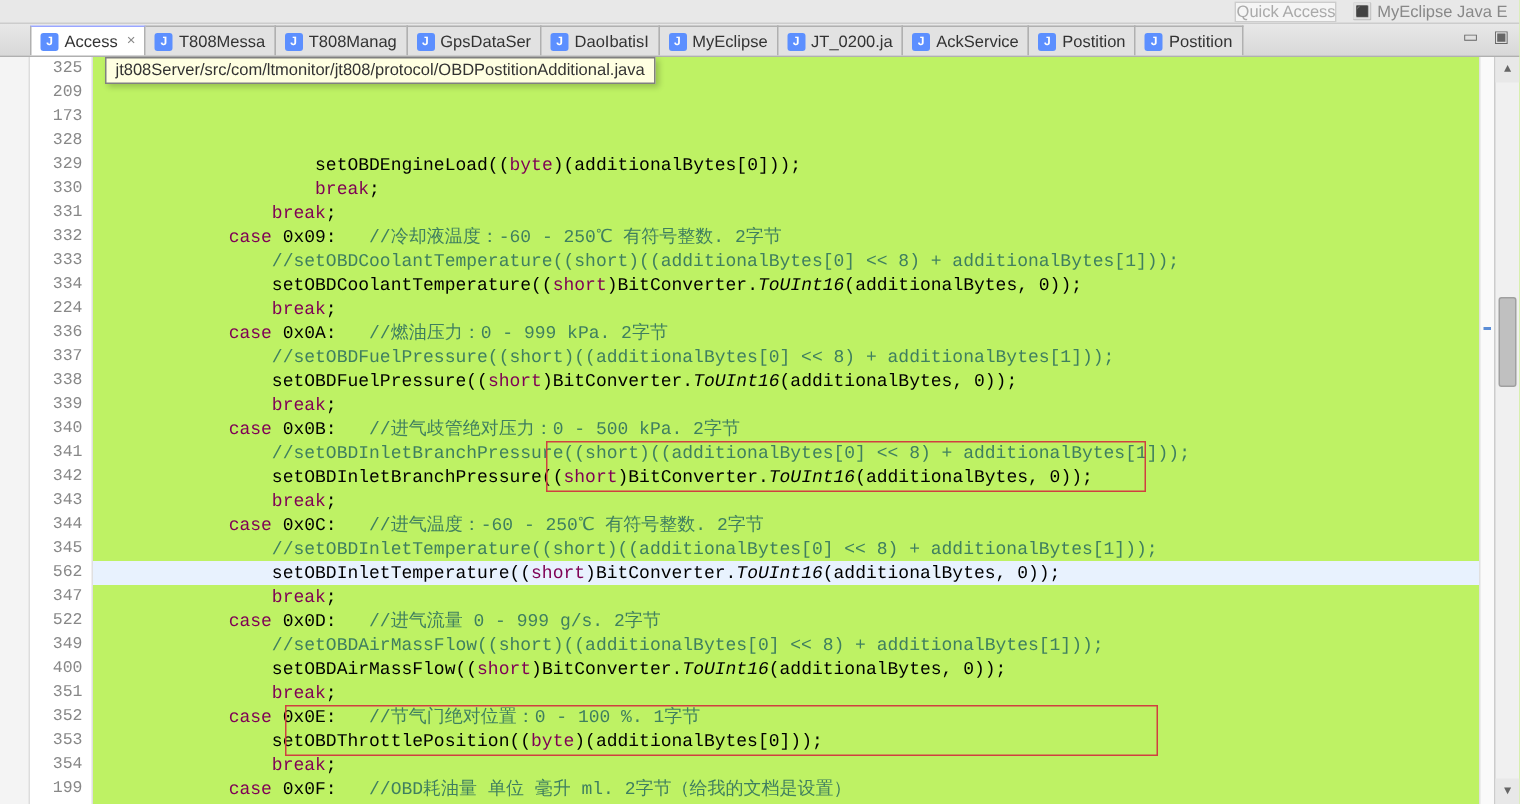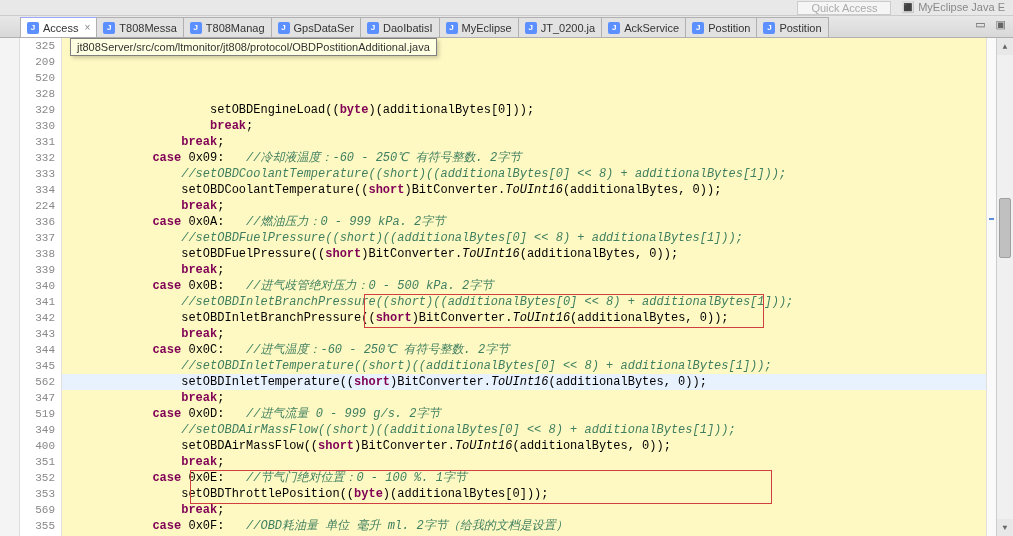--- a/index.html
+++ b/index.html
@@ -17,21 +17,21 @@
   border-bottom: 1px solid #ccc;
   display: flex;
   justify-content: flex-end;
   align-items: center;
   padding: 0 8px;
   font-family: "Segoe UI", Tahoma, sans-serif;
   font-size: 11px;
   color: #888;
   gap: 10px;
 }
-.top-bar .qa { border: 1px solid #ccc; padding: 0 13px; background: #f5f5f5; color: #aaa; }
+.top-bar .qa { border: 1px solid #ccc; padding: 0 0; background: #f5f5f5; color: #aaa; }
 .tabs {
   height: 22px;
   background: linear-gradient(#e8e8e8, #d8d8d8);
   border-bottom: 1px solid #b0b0b0;
   display: flex;
   align-items: flex-end;
   padding-left: 20px;
   font-family: "Segoe UI", Tahoma, sans-serif;
   font-size: 11px;
   overflow: hidden;
@@ -67,21 +67,21 @@
   justify-content: center;
   border-radius: 2px;
 }
 .tab .close { color: #888; font-size: 10px; margin-left: 2px; }
 .tab-actions { position: absolute; right: 4px; top: 2px; display: flex; gap: 4px; color: #666; font-size: 11px; }
 .tab-actions span { cursor: pointer; padding: 0 3px; }
 
 .editor-area {
   display: flex;
   height: calc(536px - 16px - 22px);
-  background: #fef9c3;
+  background: #bef264;
   position: relative;
 }
 .left-gutter {
   width: 20px;
   background: #f4f4f4;
   border-right: 1px solid #ddd;
 }
 .ruler {
   width: 42px;
   background: #fff;
@@ -94,22 +94,22 @@
 }
 .code {
   flex: 1;
   line-height: 16px;
   white-space: pre;
   position: relative;
   overflow: hidden;
 }
 .code-line { height: 16px; padding-left: 4px; position: relative; }
 .code-line.highlight { background: #e8f2fe; }
-.kw { color: #7f0055; font-weight: bold; }
-.com { color: #3f7f5f; font-style: italic; }
+.kw { color: #7f0055; font-weight: normal; }
+.com { color: #3f7f5f; }
 .mtd { font-style: italic; color: #000; }
 .redbox {
   position: absolute;
   border: 1px solid #d04040;
   pointer-events: none;
 }
 .tooltip {
   position: absolute;
   top: 38px;
   left: 70px;
@@ -216,49 +216,49 @@
   </div>
 </div>
 
 <div class="tooltip">jt808Server/src/com/ltmonitor/jt808/protocol/OBDPostitionAdditional.java</div>
 
 <div class="editor-area">
   <div class="left-gutter"></div>
   <div class="ruler" id="ruler">
       <div>325</div>
       <div>209</div>
-      <div>520</div>
+      <div>173</div>
       <div>328</div>
       <div>329</div>
       <div>330</div>
       <div>331</div>
       <div>332</div>
       <div>333</div>
       <div>334</div>
       <div>224</div>
       <div>336</div>
       <div>337</div>
       <div>338</div>
       <div>339</div>
       <div>340</div>
       <div>341</div>
       <div>342</div>
       <div>343</div>
       <div>344</div>
       <div>345</div>
       <div>562</div>
       <div>347</div>
-      <div>519</div>
+      <div>522</div>
       <div>349</div>
       <div>400</div>
       <div>351</div>
       <div>352</div>
       <div>353</div>
-      <div>569</div>
-      <div>355</div>
+      <div>354</div>
+      <div>199</div>
       <div>356</div>
     </div>
   <div class="code" id="code">
     
     
   <div class="code-line">                    setOBDEngineLoad((<span class="kw">byte</span>)(additionalBytes[0]));</div><div class="code-line">                    <span class="kw">break</span>;</div><div class="code-line">                <span class="kw">break</span>;</div><div class="code-line">            <span class="kw">case </span>0x09:   <span class="com">//冷却液温度：-60 - 250℃ 有符号整数. 2字节</span></div><div class="code-line">                <span class="com">//setOBDCoolantTemperature((short)((additionalBytes[0] &lt;&lt; 8) + additionalBytes[1]));</span></div><div class="code-line">                setOBDCoolantTemperature((<span class="kw">short</span>)BitConverter.<span class="mtd">ToUInt16</span>(additionalBytes, 0));</div><div class="code-line">                <span class="kw">break</span>;</div><div class="code-line">            <span class="kw">case </span>0x0A:   <span class="com">//燃油压力：0 - 999 kPa. 2字节</span></div><div class="code-line">                <span class="com">//setOBDFuelPressure((short)((additionalBytes[0] &lt;&lt; 8) + additionalBytes[1]));</span></div><div class="code-line">                setOBDFuelPressure((<span class="kw">short</span>)BitConverter.<span class="mtd">ToUInt16</span>(additionalBytes, 0));</div><div class="code-line">                <span class="kw">break</span>;</div><div class="code-line">            <span class="kw">case </span>0x0B:   <span class="com">//进气歧管绝对压力：0 - 500 kPa. 2字节</span></div><div class="code-line">                <span class="com">//setOBDInletBranchPressure((short)((additionalBytes[0] &lt;&lt; 8) + additionalBytes[1]));</span></div><div class="code-line">                setOBDInletBranchPressure((<span class="kw">short</span>)BitConverter.<span class="mtd">ToUInt16</span>(additionalBytes, 0));</div><div class="code-line">                <span class="kw">break</span>;</div><div class="code-line">            <span class="kw">case </span>0x0C:   <span class="com">//进气温度：-60 - 250℃ 有符号整数. 2字节</span></div><div class="code-line">                <span class="com">//setOBDInletTemperature((short)((additionalBytes[0] &lt;&lt; 8) + additionalBytes[1]));</span></div><div class="code-line highlight">                setOBDInletTemperature((<span class="kw">short</span>)BitConverter.<span class="mtd">ToUInt16</span>(additionalBytes, 0));</div><div class="code-line">                <span class="kw">break</span>;</div><div class="code-line">            <span class="kw">case </span>0x0D:   <span class="com">//进气流量 0 - 999 g/s. 2字节</span></div><div class="code-line">                <span class="com">//setOBDAirMassFlow((short)((additionalBytes[0] &lt;&lt; 8) + additionalBytes[1]));</span></div><div class="code-line">                setOBDAirMassFlow((<span class="kw">short</span>)BitConverter.<span class="mtd">ToUInt16</span>(additionalBytes, 0));</div><div class="code-line">                <span class="kw">break</span>;</div><div class="code-line">            <span class="kw">case </span>0x0E:   <span class="com">//节气门绝对位置：0 - 100 %. 1字节</span></div><div class="code-line">                setOBDThrottlePosition((<span class="kw">byte</span>)(additionalBytes[0]));</div><div class="code-line">                <span class="kw">break</span>;</div><div class="code-line">            <span class="kw">case </span>0x0F:   <span class="com">//OBD耗油量 单位 毫升 ml. 2字节（给我的文档是设置）</span></div><div class="code-line">                <span class="com">//setOBDConsumeOil((int)((additionalBytes[0] &lt;&lt; 24) + (additionalBytes[1] &lt;&lt; 16) + (additionalBytes[2] &lt;&lt; 8) + a</span></div><div class="redbox" style="top: 256px; left: 302px; width: 400px; height: 34px;"></div><div class="redbox" style="top: 432px; left: 128px; width: 582px; height: 34px;"></div></div>
   <div class="ov-strip">
     <div class="mark" style="top:180px"></div>
   </div>
   <div class="scrollbar-v">

